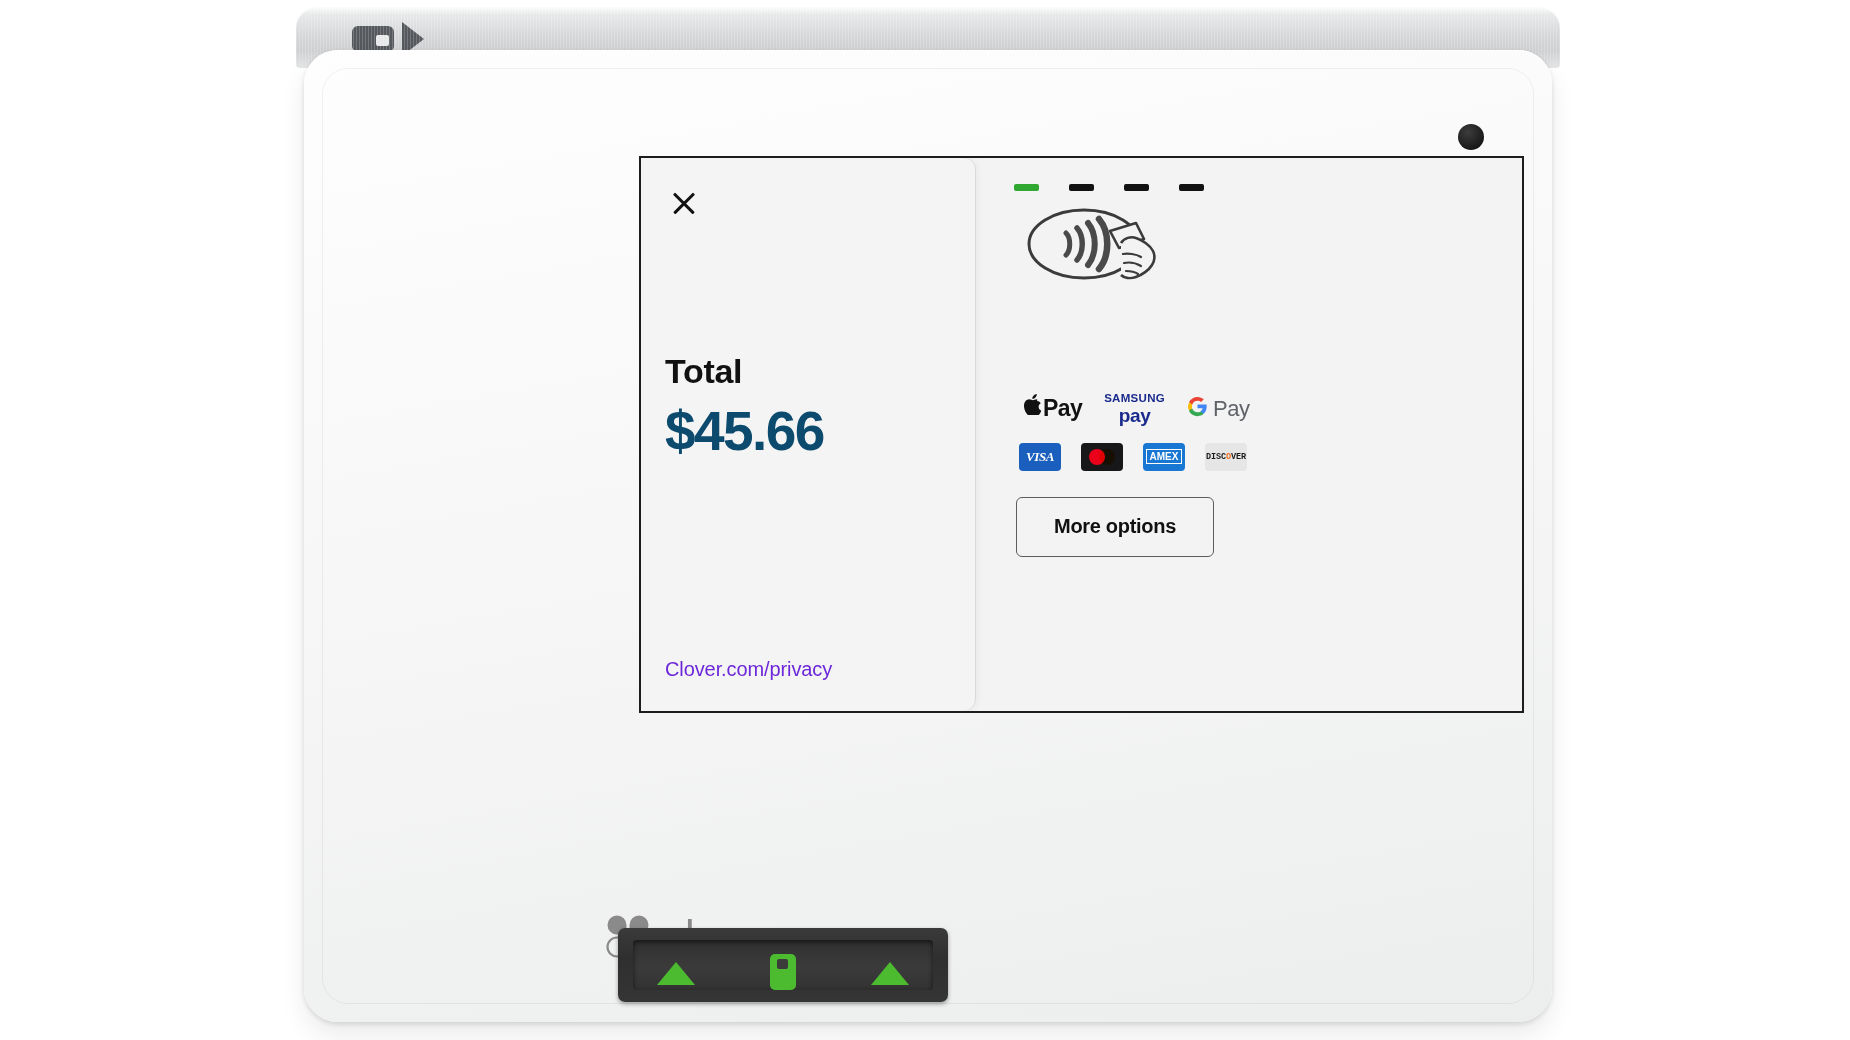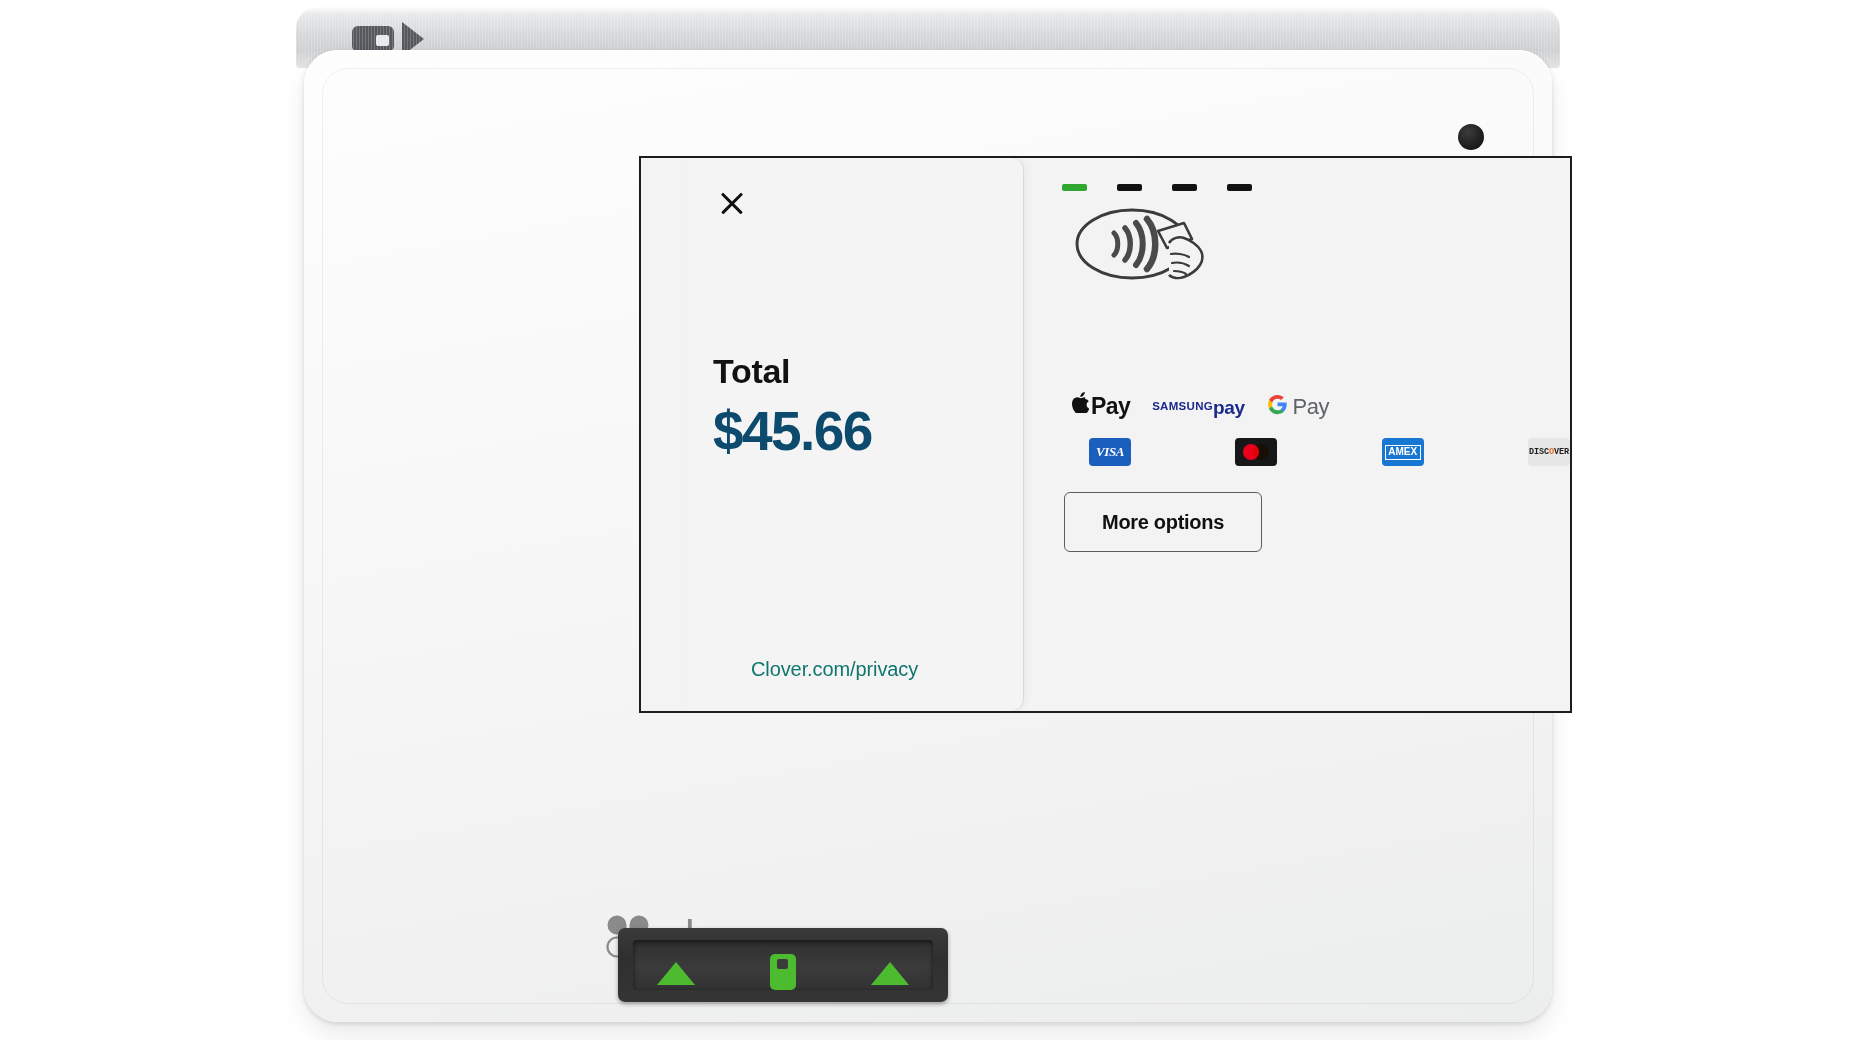--- a/index.html
+++ b/index.html
@@ -56,21 +56,20 @@
   .camera{
     position:absolute;right:68px;top:74px;width:26px;height:26px;border-radius:50%;
     background:radial-gradient(circle at 38% 32%,#3c3c3c,#191919 70%);
   }
 
   
   .screen{
     position:absolute;left:343px;top:150px;width:881px;height:553px;
     background:#f3f3f3;border:2px solid #1d1d1d;
     overflow:hidden;
-    padding-left:48px;
   }
   .screen-grid{display:flex;width:100%;height:100%;}
 
   
   .left-panel{
     position:relative;
     width:334px;height:100%;
     background:#f4f4f4;
     border-radius:0 12px 12px 0;
     box-shadow:1px 0 0 rgba(0,0,0,.07), 3px 0 7px rgba(0,0,0,.045);
@@ -90,21 +89,21 @@
   .total-block{position:absolute;left:24px;top:196px;}
   .total-label{
     font-size:34px;font-weight:700;color:#111;letter-spacing:-.3px;line-height:1;
     margin:0 0 16px 0;
   }
   .total-amount{
     font-size:55px;font-weight:700;color:#0c4a6e;letter-spacing:-1.6px;line-height:1;margin:0;
   }
   .privacy{
     position:absolute;left:24px;bottom:30px;
-    font-size:20px;color:#0f766e;letter-spacing:-.1px;margin-left:38px;
+    font-size:20px;color:#6d28d9;letter-spacing:-.1px;
   }
 
   
   .right-panel{
     position:relative;flex:1;height:100%;background:#f3f3f3;
     box-sizing:border-box;padding:24px 0 0 37px;
   }
   .progress-row{display:flex;gap:30px;margin:2px 0 0 2px;}
   .dash{width:25px;height:7px;border-radius:2px;background:#111;}
   .dash.active{background:#2fa730;}
@@ -112,27 +111,27 @@
   .contactless{
     position:relative;width:132px;height:78px;margin:14px 0 0 12px;
   }
 
   .wallets{
     display:flex;align-items:center;gap:22px;margin:110px 0 0 12px;
   }
   .wallet{display:flex;align-items:center;}
   .ap-mark{font-size:23px;line-height:1;color:#111;margin-right:2px;transform:translateY(-2px);}
   .ap-text{font-size:23px;font-weight:600;color:#111;letter-spacing:-.6px;}
-  .samsung{display:flex;flex-direction:row;align-items:center;line-height:1;}
+  .samsung{display:flex;flex-direction:column;align-items:center;line-height:1;}
   .samsung .s1{font-size:11.5px;font-weight:700;color:#1a2a8c;letter-spacing:.3px;}
   .samsung .s2{font-size:19px;font-weight:700;color:#1a2a8c;letter-spacing:-.4px;margin-top:1px;}
   .gpay{display:flex;align-items:center;gap:5px;}
   .gpay-text{font-size:22px;font-weight:500;color:#5f6368;letter-spacing:-.5px;}
 
-  .cards{display:flex;align-items:center;gap:20px;margin:18px 0 0 29px;justify-content:space-between;}
+  .cards{display:flex;align-items:center;gap:20px;margin:18px 0 0 7px;}
   .card-logo{
     width:42px;height:28px;border-radius:4px;display:flex;align-items:center;justify-content:center;
     overflow:hidden;
   }
   .visa{background:#1a5fbe;}
   .visa span{
     color:#fff;font-size:13px;font-weight:800;font-style:italic;letter-spacing:-.4px;
     font-family:"Liberation Serif", serif;
   }
   .mc{background:#17171a;position:relative;}

